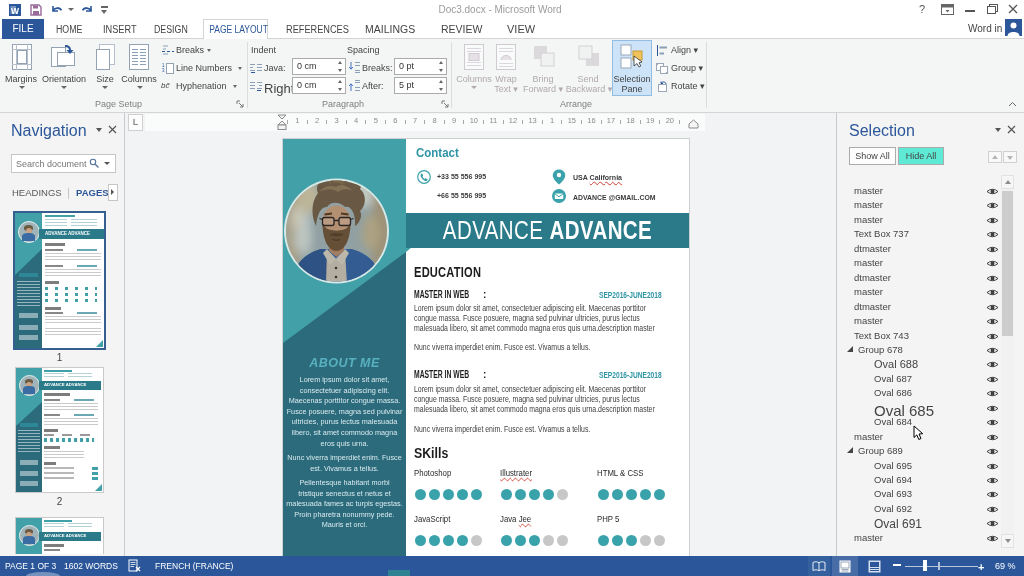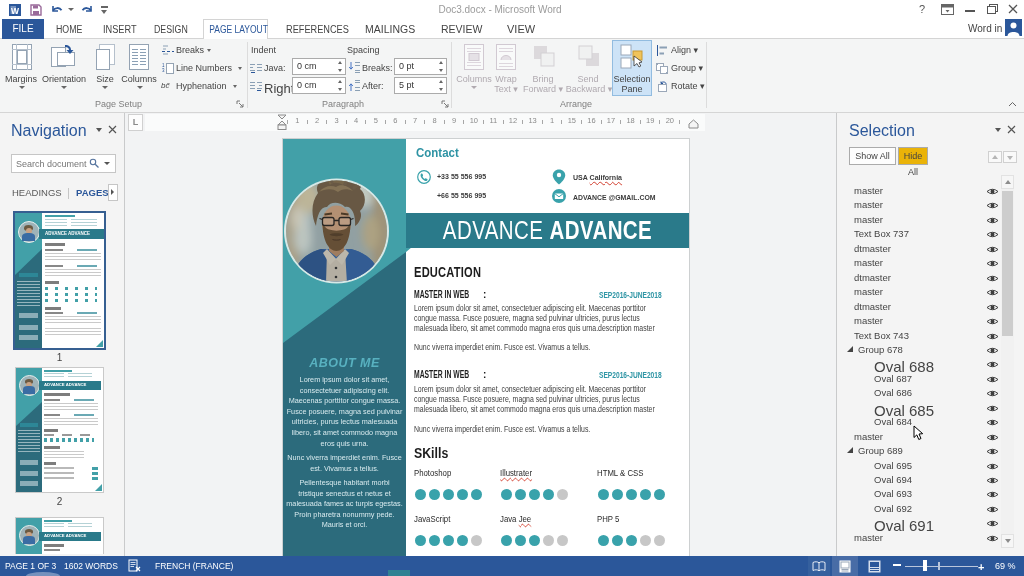--- a/index.html
+++ b/index.html
@@ -565,21 +565,21 @@
   <div class="ab" style="left:0;top:339px;width:123px;text-align:center;font-size:7.5px;color:#d8eaee;line-height:10.6px;white-space:nowrap;transform:scaleX(0.97);transform-origin:center top">Pellentesque habitant morbi<br>tristique senectus et netus et<br>malesuada fames ac turpis egestas.<br>Proin pharetra nonummy pede.<br>Mauris et orci.</div>
 </div>
 
 
 <div class="ab" style="left:849px;top:122px;font-size:16px;color:#2b579a">Selection</div>
 <div class="ab" style="left:995px;top:128px;width:0;height:0;border-left:3.5px solid transparent;border-right:3.5px solid transparent;border-top:4px solid #555"></div>
 <svg class="ab" style="left:1007px;top:125px" width="9" height="9" viewBox="0 0 9 9">
       <path d="M1 1 L8 8 M8 1 L1 8" stroke="#555" stroke-width="1.2"></path>
     </svg>
 <div class="ab" style="left:849px;top:147px;width:47px;height:18px;background:#fdfdfd;border:1px solid #ababab;box-sizing:border-box;font-size:9px;color:#444;text-align:center;line-height:16px">Show All</div>
-<div class="ab" style="left:898px;top:147px;width:30px;height:18px;background:#eab308;border:1px solid #ababab;box-sizing:border-box;font-size:9px;color:#444;text-align:center;line-height:16px">Hide All</div>
+<div class="ab" style="left:898px;top:147px;width:46px;height:18px;background:#5eead4;border:1px solid #ababab;box-sizing:border-box;font-size:9px;color:#444;text-align:center;line-height:16px">Hide All</div>
 <div class="ab" style="left:988px;top:151px;width:14px;height:12px;background:#f9f9f9;border:1px solid #d0d0d0;box-sizing:border-box">
       <div style="margin:3px auto 0;width:0;height:0;border-left:3px solid transparent;border-right:3px solid transparent;border-bottom:4px solid #b5b5b5"></div>
     </div>
 <div class="ab" style="left:1003px;top:151px;width:14px;height:12px;background:#f9f9f9;border:1px solid #d0d0d0;box-sizing:border-box">
       <div style="margin:4px auto 0;width:0;height:0;border-left:3px solid transparent;border-right:3px solid transparent;border-top:4px solid #b5b5b5"></div>
     </div>
 <div class="ab" style="left:854px;top:185.0px;width:137px;height:14px;font-size:9.5px;color:#444">master<span style="position:absolute;left:132px;top:0">
         <svg style="position:absolute;left:0;top:2px" width="13" height="9" viewBox="0 0 13 9">
           <path d="M1 4.5 Q6.5 0 12 4.5 Q6.5 9 1 4.5 Z" fill="none" stroke="#3f3f3f" stroke-width="1"></path>
           <circle cx="6.5" cy="4.5" r="1.9" fill="#3f3f3f"></circle>
@@ -644,21 +644,21 @@
           <path d="M1 4.5 Q6.5 0 12 4.5 Q6.5 9 1 4.5 Z" fill="none" stroke="#3f3f3f" stroke-width="1"></path>
           <circle cx="6.5" cy="4.5" r="1.9" fill="#3f3f3f"></circle>
         </svg>
       </span></div>
 <div class="ab" style="left:858px;top:343.9px;width:133px;height:14px;font-size:9.5px;color:#444"><span style="position:relative"><span style="position:absolute;left:-11px;top:2px;width:0;height:0;border-left:6px solid transparent;border-bottom:6px solid #444;"></span>Group 678</span><span style="position:absolute;left:128px;top:0">
         <svg style="position:absolute;left:0;top:2px" width="13" height="9" viewBox="0 0 13 9">
           <path d="M1 4.5 Q6.5 0 12 4.5 Q6.5 9 1 4.5 Z" fill="none" stroke="#3f3f3f" stroke-width="1"></path>
           <circle cx="6.5" cy="4.5" r="1.9" fill="#3f3f3f"></circle>
         </svg>
       </span></div>
-<div class="ab" style="left:874px;top:358.4px;width:117px;height:14px;font-size:15px;color:#444">Oval 688<span style="position:absolute;left:112px;top:0">
+<div class="ab" style="left:874px;top:358.4px;width:117px;height:14px;font-size:11px;color:#444">Oval 688<span style="position:absolute;left:112px;top:0">
         <svg style="position:absolute;left:0;top:2px" width="13" height="9" viewBox="0 0 13 9">
           <path d="M1 4.5 Q6.5 0 12 4.5 Q6.5 9 1 4.5 Z" fill="none" stroke="#3f3f3f" stroke-width="1"></path>
           <circle cx="6.5" cy="4.5" r="1.9" fill="#3f3f3f"></circle>
         </svg>
       </span></div>
 <div class="ab" style="left:874px;top:372.9px;width:117px;height:14px;font-size:9.5px;color:#444">Oval 687<span style="position:absolute;left:112px;top:0">
         <svg style="position:absolute;left:0;top:2px" width="13" height="9" viewBox="0 0 13 9">
           <path d="M1 4.5 Q6.5 0 12 4.5 Q6.5 9 1 4.5 Z" fill="none" stroke="#3f3f3f" stroke-width="1"></path>
           <circle cx="6.5" cy="4.5" r="1.9" fill="#3f3f3f"></circle>
         </svg>
@@ -710,21 +710,21 @@
           <path d="M1 4.5 Q6.5 0 12 4.5 Q6.5 9 1 4.5 Z" fill="none" stroke="#3f3f3f" stroke-width="1"></path>
           <circle cx="6.5" cy="4.5" r="1.9" fill="#3f3f3f"></circle>
         </svg>
       </span></div>
 <div class="ab" style="left:874px;top:502.9px;width:117px;height:14px;font-size:9.5px;color:#444">Oval 692<span style="position:absolute;left:112px;top:0">
         <svg style="position:absolute;left:0;top:2px" width="13" height="9" viewBox="0 0 13 9">
           <path d="M1 4.5 Q6.5 0 12 4.5 Q6.5 9 1 4.5 Z" fill="none" stroke="#3f3f3f" stroke-width="1"></path>
           <circle cx="6.5" cy="4.5" r="1.9" fill="#3f3f3f"></circle>
         </svg>
       </span></div>
-<div class="ab" style="left:874px;top:517.3px;width:117px;height:14px;font-size:15px;color:#444">Oval 691<span style="position:absolute;left:112px;top:0">
+<div class="ab" style="left:874px;top:517.3px;width:117px;height:14px;font-size:12px;color:#444">Oval 691<span style="position:absolute;left:112px;top:0">
         <svg style="position:absolute;left:0;top:2px" width="13" height="9" viewBox="0 0 13 9">
           <path d="M1 4.5 Q6.5 0 12 4.5 Q6.5 9 1 4.5 Z" fill="none" stroke="#3f3f3f" stroke-width="1"></path>
           <circle cx="6.5" cy="4.5" r="1.9" fill="#3f3f3f"></circle>
         </svg>
       </span></div>
 <div class="ab" style="left:854px;top:531.8px;width:137px;height:14px;font-size:9.5px;color:#444">master<span style="position:absolute;left:132px;top:0">
         <svg style="position:absolute;left:0;top:2px" width="13" height="9" viewBox="0 0 13 9">
           <path d="M1 4.5 Q6.5 0 12 4.5 Q6.5 9 1 4.5 Z" fill="none" stroke="#3f3f3f" stroke-width="1"></path>
           <circle cx="6.5" cy="4.5" r="1.9" fill="#3f3f3f"></circle>
         </svg>

